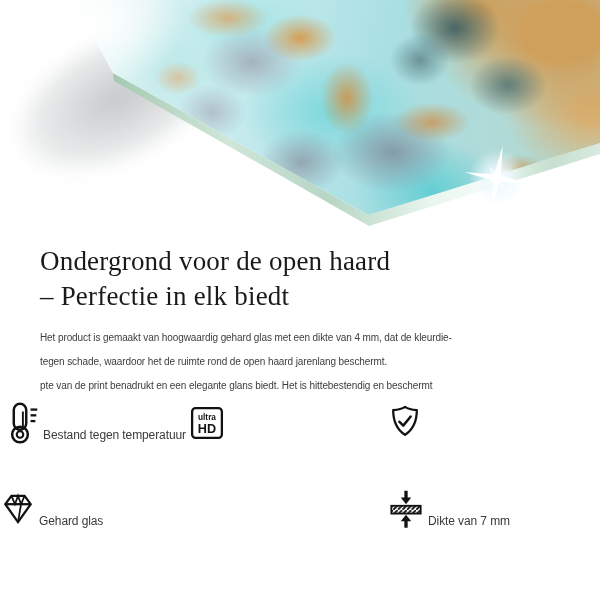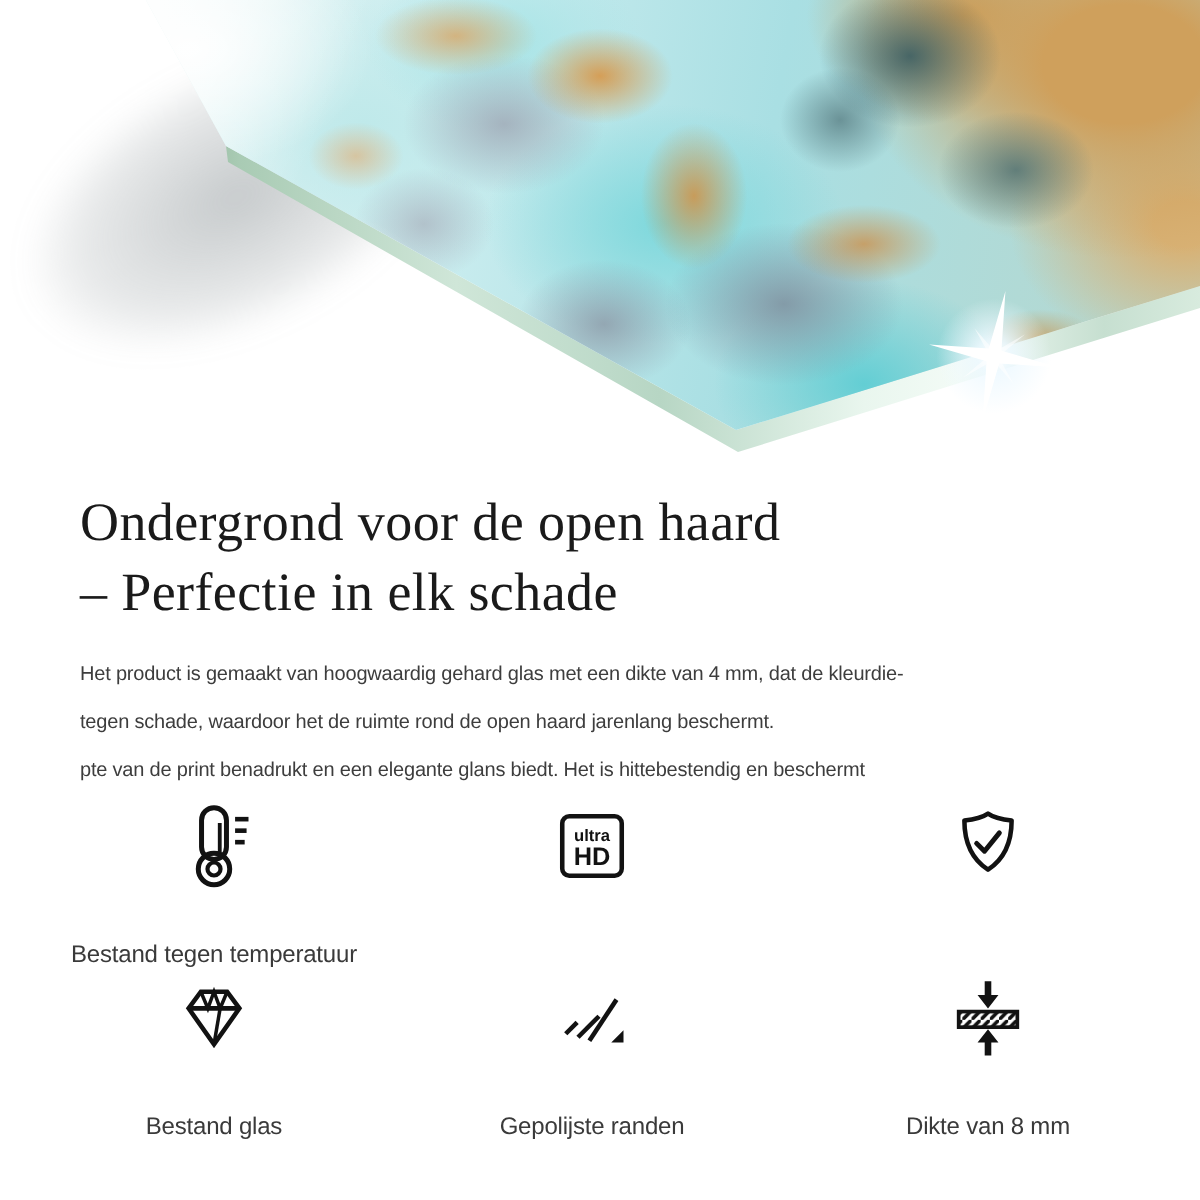--- a/index.html
+++ b/index.html
@@ -78,21 +78,21 @@
     letter-spacing:0.2px;
   }
   .paragraph{
     position:absolute;left:40px;top:313px;width:560px;z-index:5;
     font-size:10px;line-height:24px;color:#3d3d3d;letter-spacing:-0.1px;margin-top:13px;
   }
   .paragraph .pline{white-space:nowrap;}
 
   
   .feature{
-    position:absolute;width:220px;display:flex;flex-direction:column;
+    position:absolute;width:220px;display:flex;
     align-items:center;z-index:5;
   }
   .feature .icon-box{height:46px;display:flex;align-items:center;justify-content:center;}
   .feature .flabel{
     margin-top:24px;font-size:12px;color:#3a3a3a;letter-spacing:-0.1px;text-align:center;
     white-space:nowrap;
   }
   .row1{top:400px;} .row2{top:486px;}
   .col1{left:-3px;} .col2{left:186px;} .col3{left:384px;}
   .ficon{stroke:#121212;fill:none;stroke-width:2.6;}
@@ -111,21 +111,21 @@
       <div class="glow"></div>
       <svg viewBox="0 0 74 74" width="74" height="74">
         <path d="M37 4 L40.2 33.8 L70 37 L40.2 40.2 L37 70 L33.8 40.2 L4 37 L33.8 33.8 Z" fill="#ffffff"></path>
         <path d="M37 18 L38.6 35.4 L54 37 L38.6 38.6 L37 56 L35.4 38.6 L20 37 L35.4 35.4 Z" fill="#ffffff" opacity="0.55" transform="rotate(45 37 37)"></path>
       </svg>
     </div>
   </div>
 
   <h1 class="heading">
     <span>Ondergrond voor de open haard</span><br>
-    <span>– Perfectie in elk schade</span>
+    <span>– Perfectie in elk biedt</span>
   </h1>
 
   <div class="paragraph">
     <div class="pline">Het product is gemaakt van hoogwaardig gehard glas met een dikte van 4 mm, dat de kleurdie-</div>
     <div class="pline">tegen schade, waardoor het de ruimte rond de open haard jarenlang beschermt.</div>
     <div class="pline">pte van de print benadrukt en een elegante glans biedt. Het is hittebestendig en beschermt</div>
   </div>
 
   <div class="feature row1 col1">
     <div class="icon-box">
@@ -163,44 +163,33 @@
 
   <div class="feature row2 col1">
     <div class="icon-box">
       <svg class="ficon" viewBox="0 0 48 48" width="42" height="42" stroke-width="2.3">
         <path d="M9.5 18.5 L16.5 9 H31.5 L38.5 18.5 L24 39 Z"></path>
         <line x1="9.5" y1="18.5" x2="38.5" y2="18.5"></line>
         <path d="M16.5 9 L20.5 18.5 L24 9 L27.5 18.5 L31.5 9" fill="none" stroke-width="2"></path>
         <line x1="24" y1="39" x2="27.5" y2="18.5" stroke-width="2"></line>
       </svg>
     </div>
-    <div class="flabel">Bestand glas</div>
+    <div class="flabel">Gehard glas</div>
   </div>
 
-  <div class="feature row2 col2">
-    <div class="icon-box">
-      <svg class="ficon" viewBox="0 0 48 48" width="42" height="42" stroke-width="3.4">
-        <line x1="9" y1="33" x2="15.5" y2="26.5"></line>
-        <line x1="16" y1="35" x2="28" y2="23"></line>
-        <line x1="22.5" y1="37" x2="38" y2="13.5"></line>
-        <path d="M35 38 L42 38 L42 31 Z" fill="#121212" stroke="none"></path>
-      </svg>
-    </div>
-    <div class="flabel">Gepolijste randen</div>
-  </div>
 
   <div class="feature row2 col3">
     <div class="icon-box">
       <svg class="ficon" viewBox="0 0 48 48" width="44" height="44">
         <defs>
           <pattern id="hatch" width="5" height="5" patternUnits="userSpaceOnUse">
             <path d="M-1 6 L6 -1" stroke="#121212" stroke-width="2"></path>
           </pattern>
         </defs>
         <rect x="8" y="20.5" width="32" height="8.5" fill="url(#hatch)" stroke-width="2"></rect>
         <path d="M22.2 4 H25.8 V11.5 H29.7 L24 18.8 L18.3 11.5 H22.2 Z" fill="#121212" stroke="none"></path>
         <path d="M22.2 44.5 V37.4 H18.3 L24 30.2 L29.7 37.4 H25.8 V44.5 Z" fill="#121212" stroke="none"></path>
       </svg>
     </div>
-    <div class="flabel">Dikte van 8 mm</div>
+    <div class="flabel">Dikte van 7 mm</div>
   </div>
 
 </div>
 
 </body></html>

